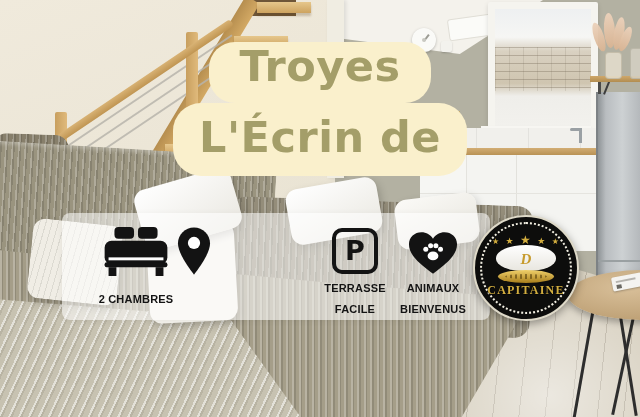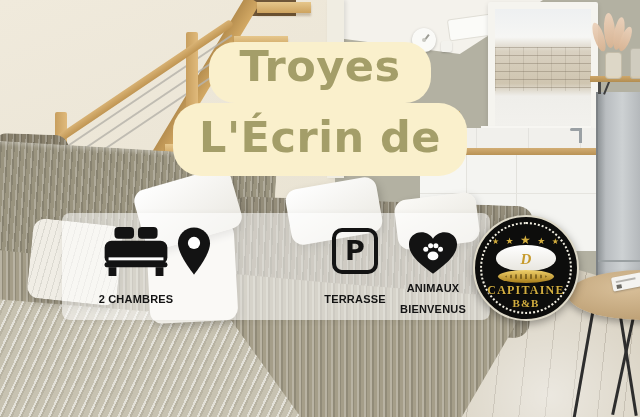--- a/index.html
+++ b/index.html
@@ -257,20 +257,21 @@
 
 
     <div class="feature f3">
       <div class="ficon-box">
         <div class="p-box">
           <span class="p-letter">P</span>
         </div>
       </div>
       <div class="flabel">
         <div>TERRASSE</div>
+        <div>FACILE</div>
       </div>
     </div>
 
     <div class="feature f4">
       <div class="ficon-box">
         <svg width="50" height="45" viewBox="0 0 52 46" fill="currentColor">
           <path d="M26 44C10 32 1 24 1 13.5 1 6 7 1 14 1c5 0 9.5 2.6 12 6.6C28.5 3.6 33 1 38 1c7 0 13 5 13 12.5C51 24 42 32 26 44z"></path>
           <ellipse cx="26" cy="25.5" rx="5.6" ry="4.6" fill="#ffffff"></ellipse>
           <circle cx="18.5" cy="18.5" r="2.6" fill="#ffffff"></circle>
           <circle cx="23.5" cy="15" r="2.6" fill="#ffffff"></circle>
@@ -297,16 +298,15 @@
     </div>
     <div class="badge-hat">
       <div class="hat-top">
         <span class="hat-emblem">D</span>
       </div>
       <div class="hat-band">
         <div class="band-dots"></div>
       </div>
     </div>
     <div class="badge-name">CAPITAINE</div>
-    <div class="badge-sub">B&amp;B</div>
   </div>
 
 </div>
 
 </body></html>

